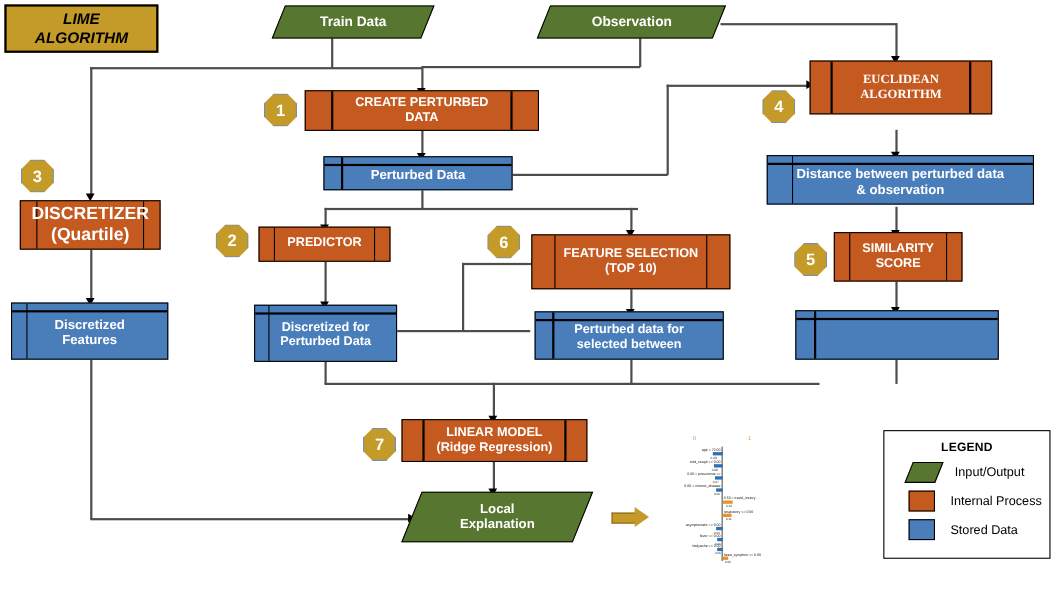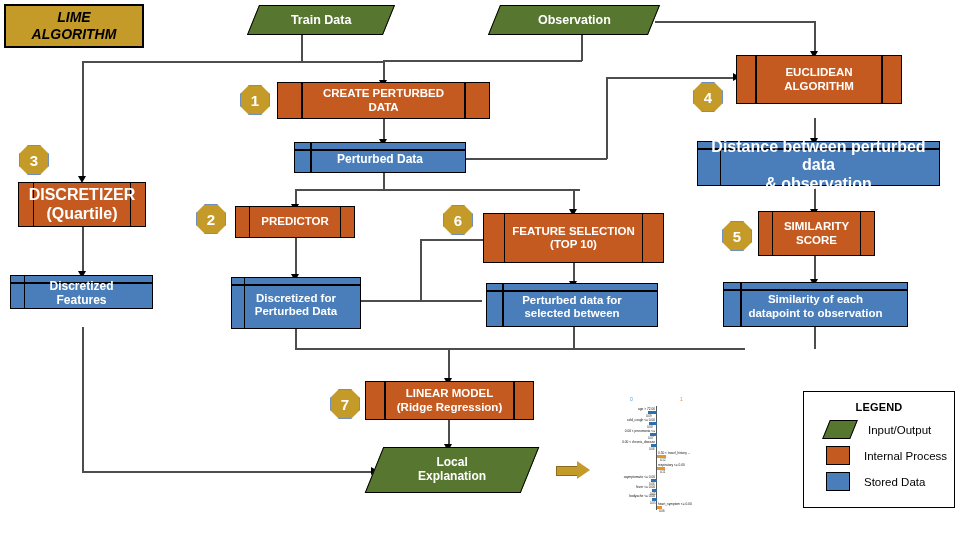--- a/index.html
+++ b/index.html
@@ -200,21 +200,21 @@
   <div class="badge" style="left:19px;top:145px;">3</div>
   <div class="node proc" style="left:18px;top:182px;width:128px;height:45px;font-size:16px;">
     <span class="bar l"></span>
     <span class="bar r"></span>
     <span class="lbl">
       <span>DISCRETIZER</span><br>
       <span>(Quartile)</span>
     </span>
   </div>
 
-  <div class="node store" style="left:10px;top:275px;width:143px;height:34px;font-size:12px;">
+  <div class="node store" style="left:10px;top:275px;width:143px;height:52px;font-size:12px;">
     <span class="vbar"></span>
     <span class="hbar"></span>
     <span class="lbl">
       <span>Discretized</span><br>
       <span>Features</span>
     </span>
   </div>
 
   <div class="badge" style="left:196px;top:204px;">2</div>
   <div class="node proc" style="left:235px;top:206px;width:120px;height:32px;font-size:11.5px;">
@@ -245,30 +245,30 @@
   <div class="node store" style="left:486px;top:283px;width:172px;height:44px;font-size:11.5px;">
     <span class="vbar"></span>
     <span class="hbar"></span>
     <span class="lbl">
       <span>Perturbed data for</span><br>
       <span>selected between</span>
     </span>
   </div>
 
   <div class="badge" style="left:693px;top:82px;">4</div>
-  <div class="node proc" style="left:736px;top:55px;width:166px;height:49px;font-size:11.5px;">
+  <div class="node proc" style="left:736px;top:55px;width:166px;height:49px;font-size:11.5px;font-family:Liberation Serif, serif;">
     <span class="bar l"></span>
     <span class="bar r"></span>
     <span class="lbl">
       <span>EUCLIDEAN</span><br>
       <span>ALGORITHM</span>
     </span>
   </div>
 
-  <div class="node store" style="left:697px;top:141px;width:243px;height:45px;font-size:16px;">
+  <div class="node store" style="left:697px;top:141px;width:243px;height:45px;font-size:12px;">
     <span class="vbar"></span>
     <span class="hbar"></span>
     <span class="lbl">
       <span>Distance between perturbed data</span><br>
       <span>&amp; observation</span>
     </span>
   </div>
 
   <div class="badge" style="left:722px;top:221px;">5</div>
   <div class="node proc" style="left:758px;top:211px;width:117px;height:45px;font-size:11.5px;">
@@ -276,24 +276,20 @@
     <span class="bar r"></span>
     <span class="lbl">
       <span>SIMILARITY</span><br>
       <span>SCORE</span>
     </span>
   </div>
 
   <div class="node store" style="left:723px;top:282px;width:185px;height:45px;font-size:11.5px;">
     <span class="vbar"></span>
     <span class="hbar"></span>
-    <span class="lbl">
-      <span>Similarity of each</span><br>
-      <span>datapoint to observation</span>
-    </span>
   </div>
 
   <div class="badge" style="left:330px;top:389px;">7</div>
   <div class="node proc" style="left:365px;top:381px;width:169px;height:39px;font-size:11.5px;">
     <span class="bar l"></span>
     <span class="bar r"></span>
     <span class="lbl">
       <span>LINEAR MODEL</span><br>
       <span>(Ridge Regression)</span>
     </span>

